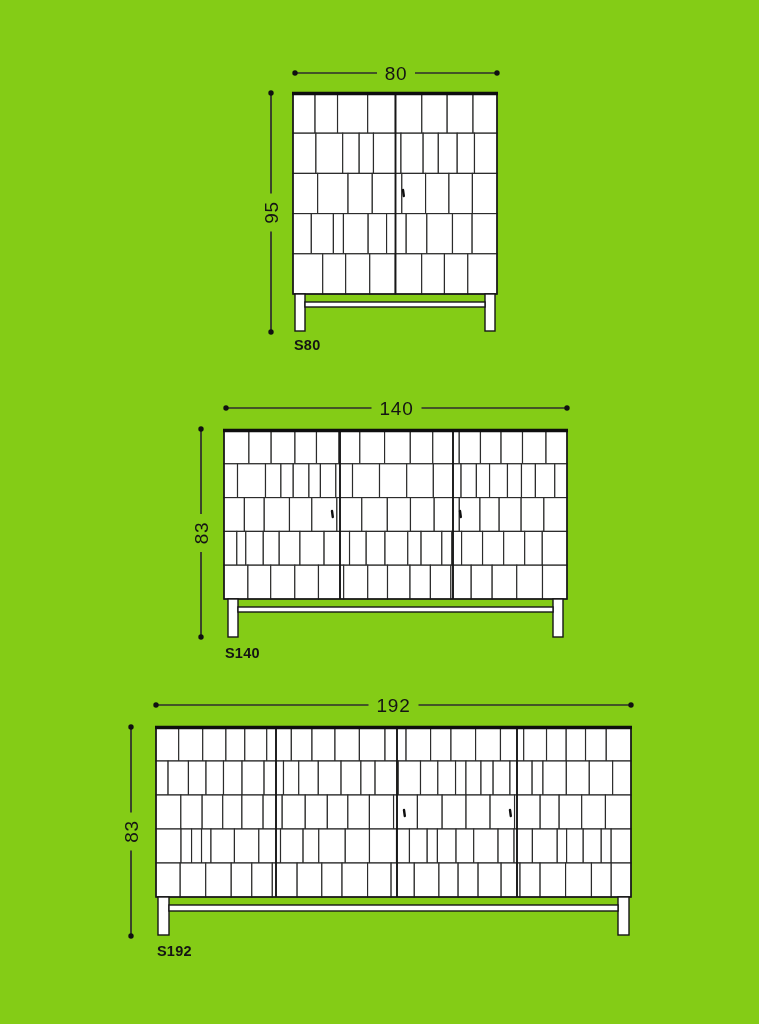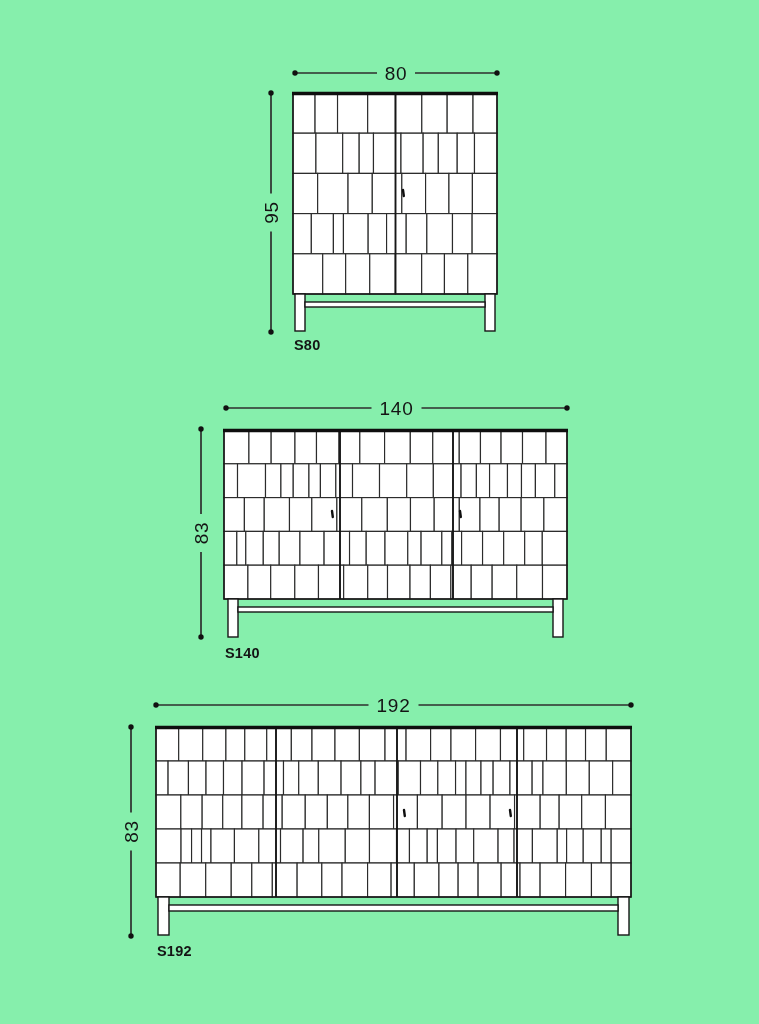--- a/index.html
+++ b/index.html
@@ -1,20 +1,20 @@
 <!DOCTYPE html>
 <html><head>
 <meta charset="utf-8">
 <style>
   html, body { margin: 0; padding: 0; background: #ffffff; }
   .page {
     position: relative;
     width: 759px;
     height: 1024px;
-    background: #86efac;
+    background: #84cc16;
     overflow: hidden;
     font-family: "Liberation Sans", sans-serif;
   }
   svg { position: absolute; left: 0; top: 0; }
   text {
     font-family: "Liberation Sans", sans-serif;
     fill: #141414;
   }
   .dim-label { font-size: 19px; letter-spacing: 0.8px; font-weight: 400; }
   .model-label { font-size: 14.5px; font-weight: 700; letter-spacing: 0.2px; }

